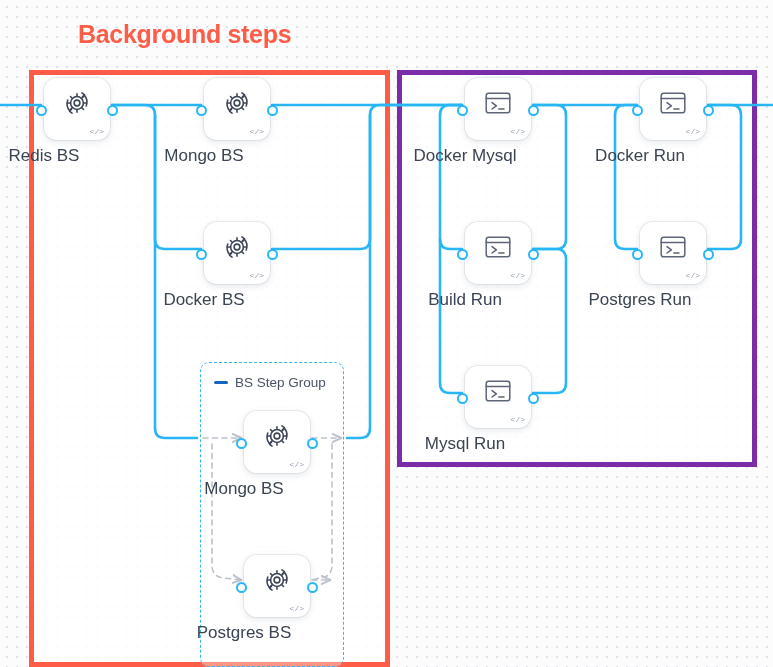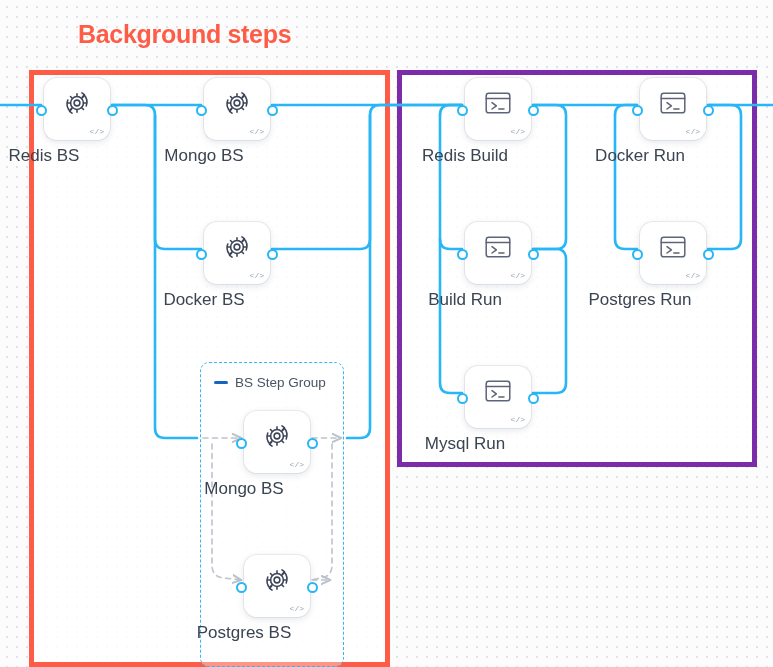--- a/index.html
+++ b/index.html
@@ -279,21 +279,21 @@
               <rect x="2.2" y="3.2" width="23.6" height="19.6" rx="2.6"></rect>
               <line x1="2.2" y1="8.6" x2="25.8" y2="8.6"></line>
               <polyline points="8,12.6 12.4,15.8 8,19"></polyline>
               <line x1="14.8" y1="19" x2="20" y2="19"></line>
             </svg>
           </div>
           <div class="node-badge">&lt;/&gt;</div>
         </div>
         <div class="port in"></div>
         <div class="port out"></div>
-        <div class="node-label">Redis Build</div>
+        <div class="node-label">Docker Mysql</div>
       </div>
       <div class="node" style="left: 640px; top: 78px;">
         <div class="node-card">
           <div class="node-icon">
             <svg width="28" height="26" viewBox="0 0 28 26" fill="none" stroke="#5c6478" stroke-width="1.5" stroke-linecap="round" stroke-linejoin="round">
               <rect x="2.2" y="3.2" width="23.6" height="19.6" rx="2.6"></rect>
               <line x1="2.2" y1="8.6" x2="25.8" y2="8.6"></line>
               <polyline points="8,12.6 12.4,15.8 8,19"></polyline>
               <line x1="14.8" y1="19" x2="20" y2="19"></line>
             </svg>

